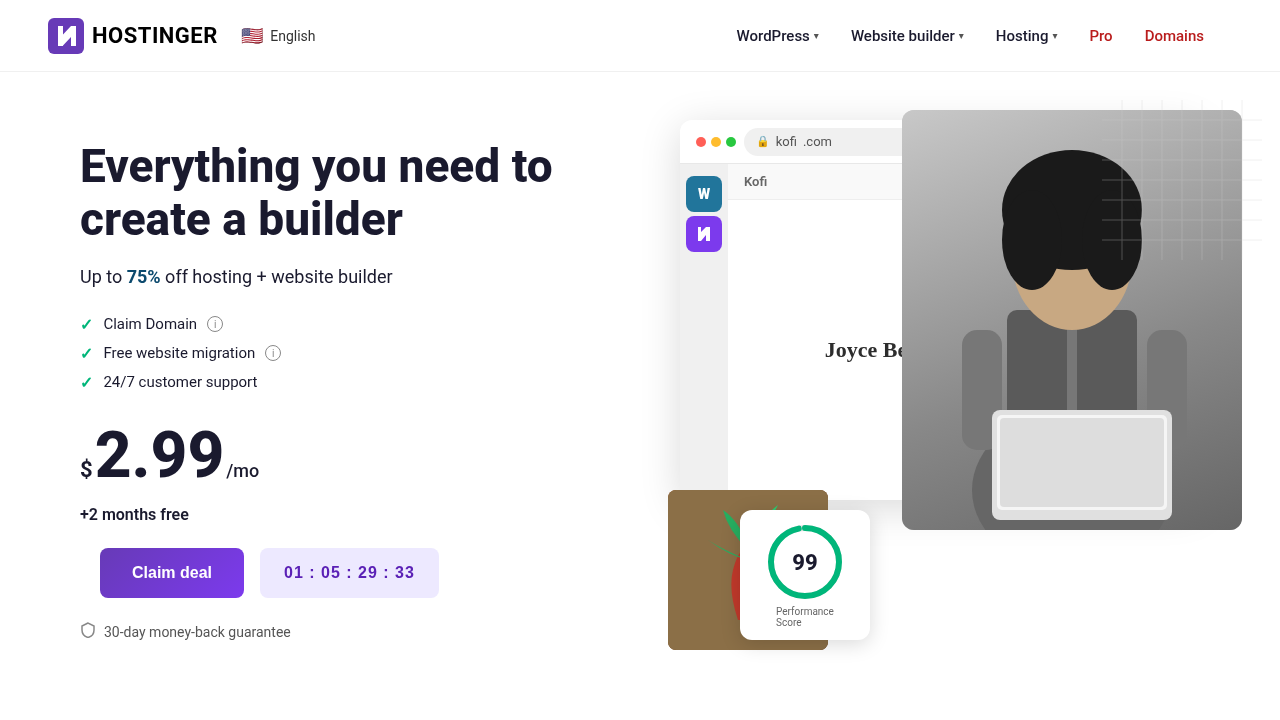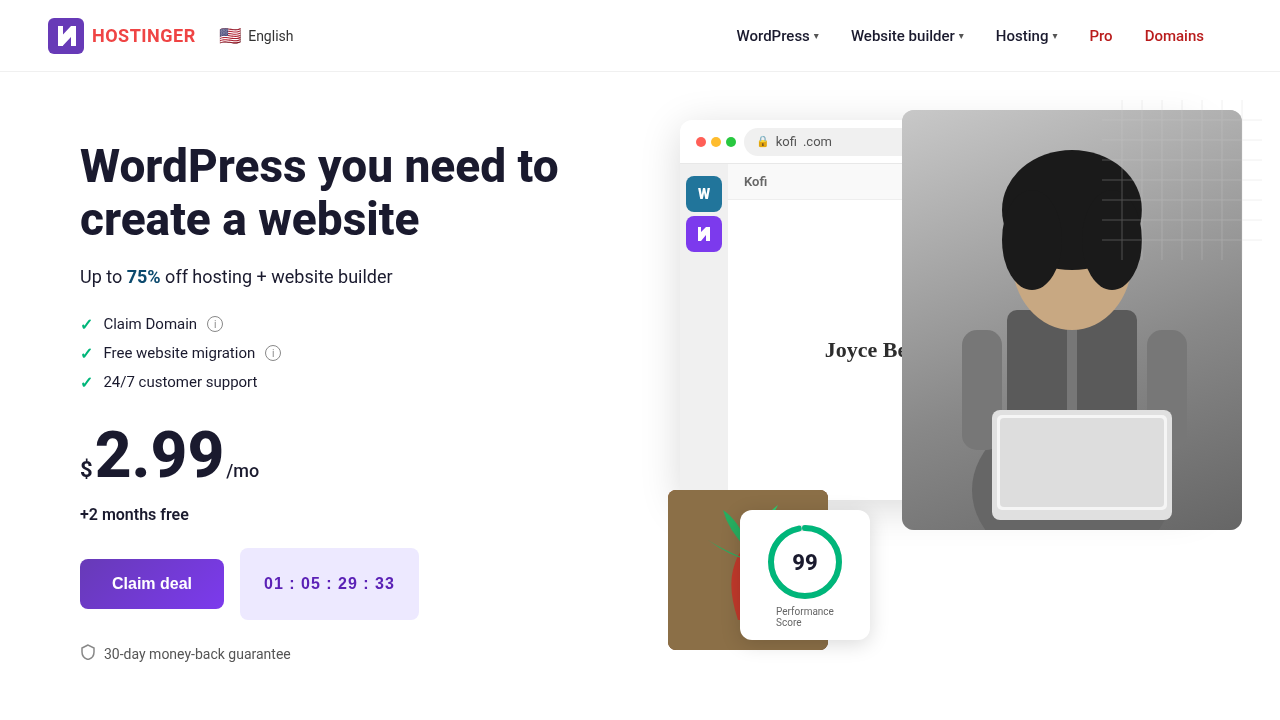--- a/index.html
+++ b/index.html
@@ -26,23 +26,23 @@
       display: flex;
       align-items: center;
       gap: 8px;
       margin-right: 24px;
     }
     .logo-icon {
       width: 36px;
       height: 36px;
     }
     .logo-text {
-      font-size: 18px;
+      font-size: 22px;
       font-weight: 700;
-      color: #ef4444;
+      color: #000000;
       letter-spacing: 0.5px;
     }
     .nav-lang {
       display: flex;
       align-items: center;
       gap: 6px;
       font-size: 14px;
       color: #333;
       cursor: pointer;
       margin-right: auto;
@@ -182,38 +182,39 @@
       color: #1a1a2e;
       font-weight: 600;
       margin-top: 17px;
     }
 
     .cta-row {
       display: flex;
       align-items: center;
       gap: 16px;
       margin-bottom: 24px;
+      margin-left: 20px;
     }
     .btn-claim {
       background: linear-gradient(135deg, #673ab7, #7c3aed);
       color: #fff;
       border: none;
       border-radius: 8px;
       padding: 16px 32px;
       font-size: 16px;
       font-weight: 700;
       cursor: pointer;
       white-space: nowrap;
     }
     .btn-timer {
       background: #ede9ff;
       color: #5b21b6;
       border: none;
       border-radius: 8px;
-      padding: 27px 24px;
+      padding: 16px 24px;
       font-size: 16px;
       font-weight: 600;
       cursor: pointer;
       letter-spacing: 1px;
       text-align: right;
     }
 
     .guarantee {
       display: flex;
       align-items: center;
@@ -469,21 +470,21 @@
     </div>
     <span class="nav-link-plain">Pro</span>
     <span class="nav-link-plain">Domains</span>
   </div>
 
 </nav>
 
 <section class="hero">
   <div class="hero-left">
 
-    <h1 class="hero-title">WordPress you need to create a website</h1>
+    <h1 class="hero-title">Everything you need to create a builder</h1>
 
     <p class="hero-subtitle">
       <span>Up to </span><span class="highlight">75%</span><span> off hosting + website builder</span>
     </p>
 
     <ul class="features">
       <li>
         <span class="check-icon">✓</span>
         <span>Claim Domain</span>
         <span class="info-icon">i</span>

